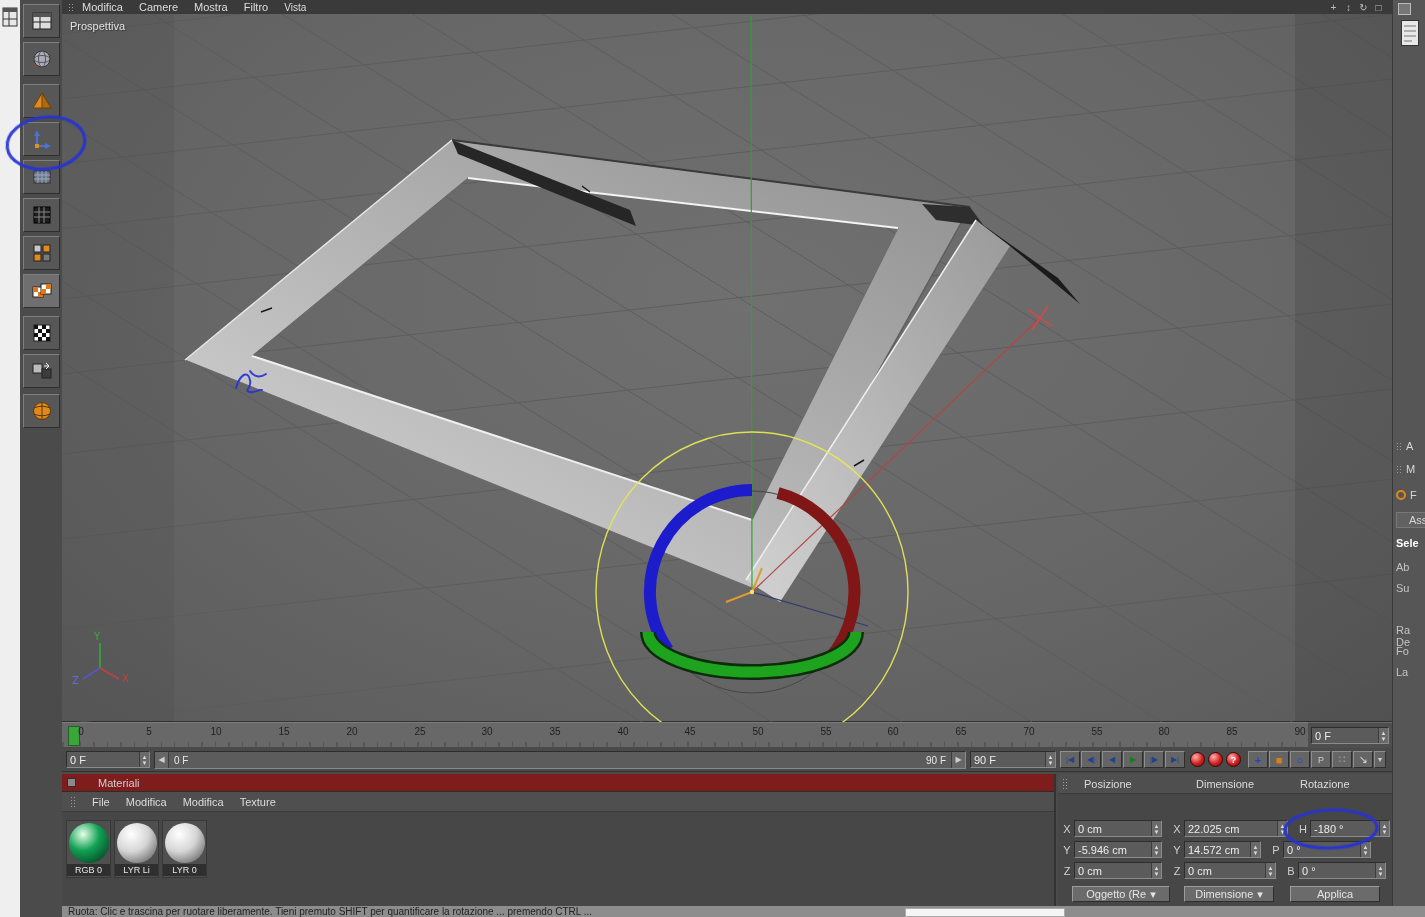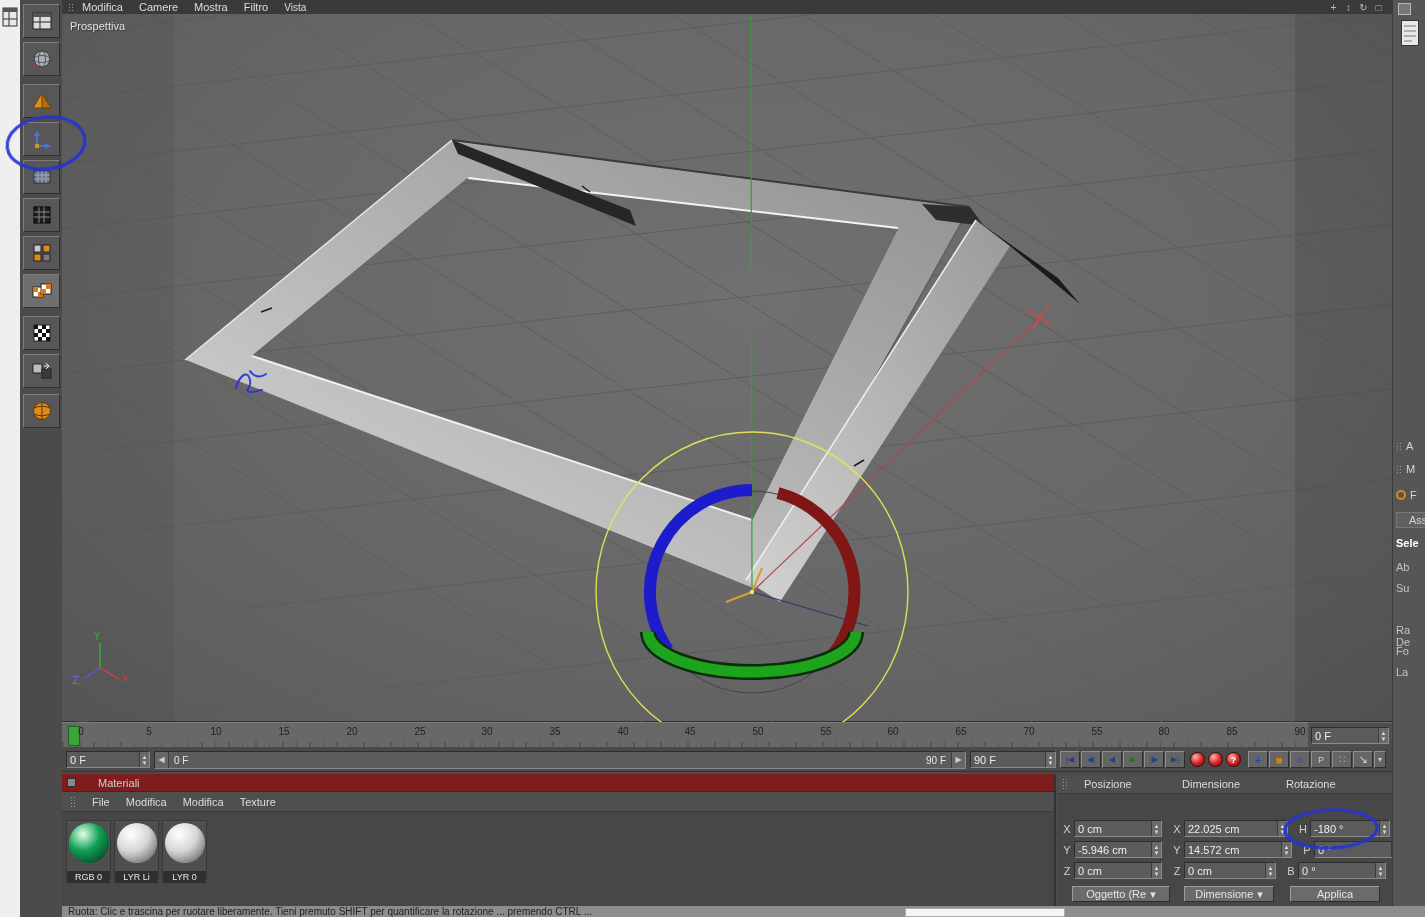--- a/index.html
+++ b/index.html
@@ -19,21 +19,21 @@
   .tbtn{width:20px;height:17px;background:#656565;border:1px solid;border-color:#8f8f8f #2e2e2e #2e2e2e #8f8f8f;display:flex;align-items:center;justify-content:center;font-size:8px;color:#24408c}
   .tbtn.play{color:#177a17}
   .mbtn{width:20px;height:17px;background:#656565;border:1px solid;border-color:#8f8f8f #2e2e2e #2e2e2e #8f8f8f;display:flex;align-items:center;justify-content:center;font-size:11px}
   .rec{width:15px;height:15px;border-radius:50%;background:radial-gradient(circle at 35% 30%,#ffb0b0,#d42020 55%,#6e0c0c);border:1px solid #3c0808;display:flex;align-items:center;justify-content:center;font-size:9px;font-weight:bold;color:#fff}
   .tick{position:absolute;top:3px;width:26px;text-align:center;font-size:10px;color:#1f1f1f}
   .menu-item{cursor:default}
   .mat-tile{position:absolute;width:45px;height:58px;background:#4f4f4f;border:1px solid #383838}
   .mat-ball{width:40px;height:40px;border-radius:50%;margin:2px auto 0}
   .ball-green{background:radial-gradient(circle at 35% 28%,#e6ffe9 0%,#12a155 42%,#03371c 95%)}
   .ball-white{background:radial-gradient(circle at 35% 28%,#ffffff 0%,#d6d6d6 45%,#565656 95%)}
-  .mat-label{height:12px;background:#2f2f2f;color:#e6e6e6;font-size:9px;text-align:center;line-height:12px;margin-top:8px;overflow:hidden;white-space:nowrap}
+  .mat-label{height:12px;background:#2f2f2f;color:#e6e6e6;font-size:9px;text-align:center;line-height:12px;margin-top:1px;overflow:hidden;white-space:nowrap}
   .coordlbl{width:10px;font-size:11px;color:#d0d0d0;text-align:center}
   .rp-item{position:absolute;left:3px;font-size:11px;color:#d6d6d6;white-space:nowrap;display:flex;align-items:center;gap:4px}
   #statusbar{background:#8d8d8d;color:#222;font-size:10px;line-height:11px;overflow:hidden;white-space:nowrap;padding-left:6px}
   #brand-strip{background:#efefef}
   #brand{display:flex;gap:2px;align-items:flex-end}
   #brand span{writing-mode:vertical-rl;transform:rotate(180deg);font-size:10px;font-weight:bold;color:#2a2a2a;letter-spacing:1px}
   .vp-label{position:absolute;left:8px;top:6px;font-size:11px;color:#e2e2e2;text-shadow:1px 1px 1px #3a3a3a}
   .navico{width:15px;height:13px;display:flex;align-items:center;justify-content:center;font-size:10px;color:#bdbdbd}
   svg text{font-family:"DejaVu Sans",sans-serif}
 </style>
@@ -330,21 +330,21 @@
     </div>
     <div class="mat-tile" style="left:100px;top:46px">
       <div class="mat-ball ball-white"></div>
       <div class="mat-label">LYR 0</div>
     </div>
   </div>
 
   <div class="abs" style="left:1058px;top:774px;width:334px;height:132px;background:#474747">
     <div class="menurow" style="height:20px;gap:0;padding:0 4px">
       <span class="grip"></span>
-      <span style="margin-left:16px;width:98px">Posizione</span>
+      <span style="margin-left:16px;width:112px">Posizione</span>
       <span style="width:104px">Dimensione</span>
       <span>Rotazione</span>
     </div>
 
     <div class="abs" style="left:4px;top:46px;display:flex;align-items:center;gap:2px">
       <span class="coordlbl">X</span>
       <div class="field" style="width:88px">
           <span class="val">0 cm</span>
           <span class="spin">
             <span>▲</span>
@@ -372,21 +372,21 @@
     <div class="abs" style="left:4px;top:67px;display:flex;align-items:center;gap:2px">
       <span class="coordlbl">Y</span>
       <div class="field" style="width:88px">
           <span class="val">-5.946 cm</span>
           <span class="spin">
             <span>▲</span>
             <span>▼</span>
           </span>
         </div>
       <span class="coordlbl" style="margin-left:8px">Y</span>
-      <div class="field" style="width:108px">
+      <div class="field" style="width:77px">
           <span class="val">14.572 cm</span>
           <span class="spin">
             <span>▲</span>
             <span>▼</span>
           </span>
         </div>
       <span class="coordlbl" style="margin-left:8px">P</span>
       <div class="field" style="width:88px">
           <span class="val">0 °</span>
           <span class="spin">

